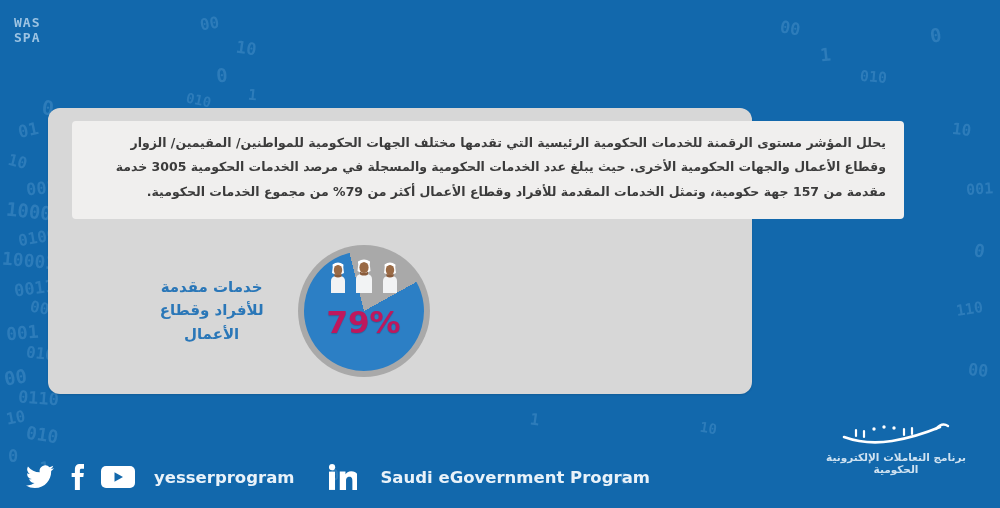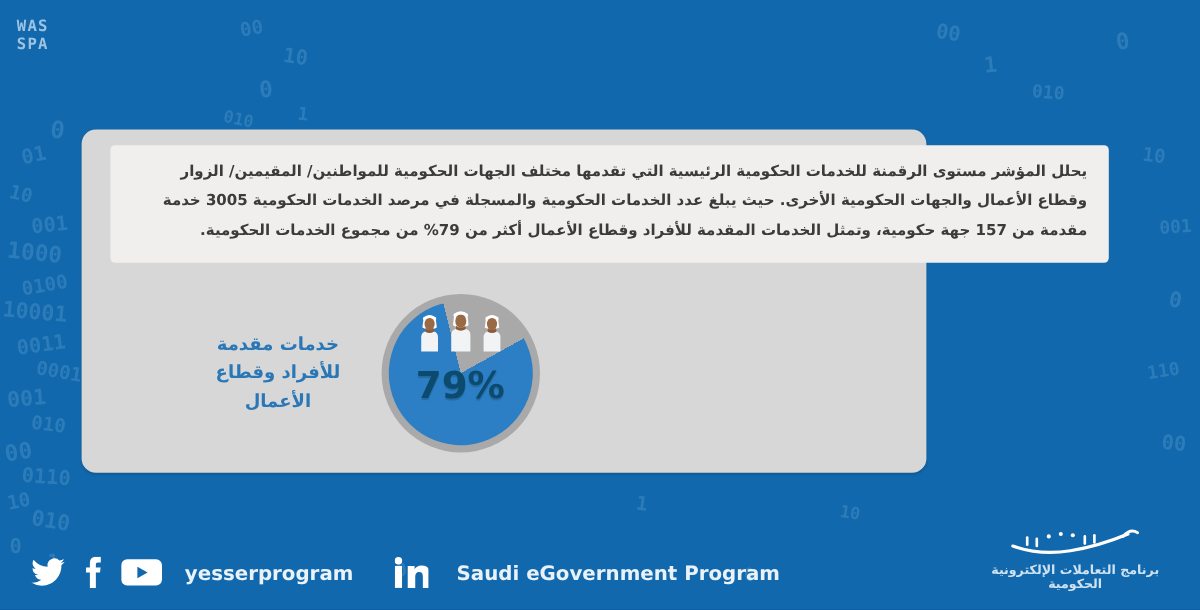--- a/index.html
+++ b/index.html
@@ -63,21 +63,21 @@
     letter-spacing: -0.2px;
     z-index: 4;
     direction: rtl;
     padding: 0 60px;
     box-sizing: border-box;
   }
   
   .card {
     position: absolute;
     top: 108px;
-    left: 68px;
+    left: 48px;
     width: 704px;
     height: 286px;
     background: #d7d7d7;
     border-radius: 12px;
     z-index: 3;
     box-shadow: 0 1px 2px rgba(0,0,0,0.12);
   }
   .desc-panel {
     position: absolute;
     top: 13px;
@@ -177,21 +177,21 @@
        #a9a9a9 38deg 113deg,
        #2c7fc5 113deg 360deg);
     transform: rotate(-52deg);
   }
   .pie-pct {
     position: absolute;
     left: 0; right: 0;
     top: 58%;
     transform: translateY(-50%);
     text-align: center;
-    color: #0c4a6e;
+    color: #be185d;
     font-size: 31px;
     font-weight: 700;
     direction: ltr;
     text-shadow: 0 1px 1px rgba(0,0,0,0.18);
     z-index: 3;
   }
   .people {
     position: absolute;
     top: 14px;
     left: 0;
@@ -244,21 +244,21 @@
   .handle2 {
     color: #e9f2f9;
     font-size: 16.5px;
     font-weight: 600;
     margin-left: 8px;
     direction: ltr;
   }
   
   .yesser {
     position: absolute;
-    bottom: 14px;
+    bottom: 32px;
     left: 812px;
     width: 168px;
     text-align: center;
     direction: rtl;
   }
   .yesser-mark { height: 30px; display:block; margin: 0 auto 4px auto;}
   .yesser-ar {
     color: #cfe2f1;
     font-size: 10.5px;
     font-weight: 600;

